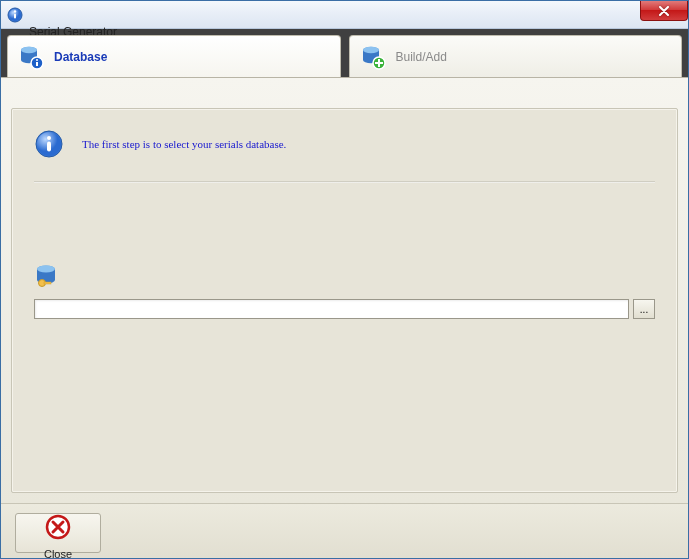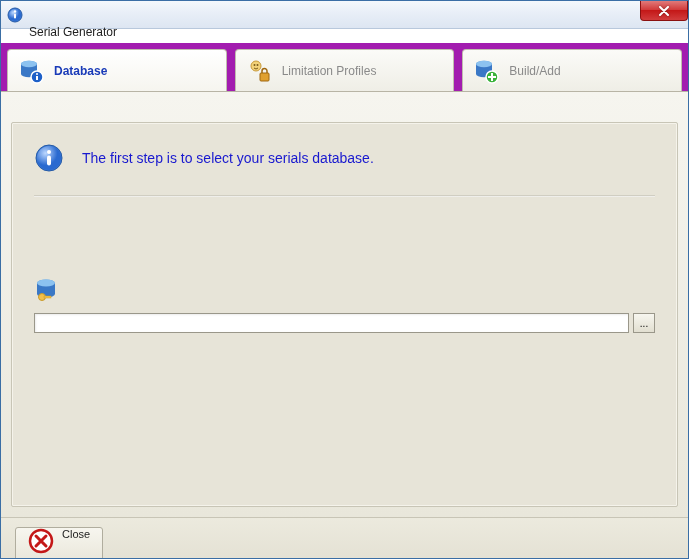--- a/index.html
+++ b/index.html
@@ -40,25 +40,24 @@
     border-top: none;
     border-radius: 0 0 4px 4px;
     display: flex; align-items: center; justify-content: center;
     color: #fff;
     cursor: pointer;
   }
   .close-btn svg { filter: drop-shadow(0 0 1px rgba(0,0,0,0.4)); }
 
   .tabs {
     display: flex;
-    background: #a21caf;
+    background: #404040;
     border-bottom: 1px solid #b8b4a5;
     padding: 6px 6px 0 6px;
     gap: 8px;
-    margin-top: 14px;
   }
   .tab {
     flex: 1;
     height: 42px;
     background: linear-gradient(to bottom, #fbfbf8 0%, #efeee6 100%);
     border: 1px solid #c0bdae;
     border-bottom: none;
     border-radius: 4px 4px 0 0;
     display: flex;
     align-items: center;
@@ -92,21 +91,21 @@
     padding: 20px 22px;
     box-shadow: inset 0 0 0 1px #f5f3eb;
   }
   .info-row {
     display: flex;
     align-items: center;
     gap: 18px;
     margin-bottom: 22px;
   }
   .info-icon-lg { width: 30px; height: 30px; flex-shrink: 0; }
-  .info-text { color: #1818cf; font-size: 14px; }
+  .info-text { color: #1818cf; font-size: 11px; font-family: Liberation Serif, serif; }
   .sep {
     height: 2px;
     background: linear-gradient(to bottom, #c0bdae 0%, #fff 100%);
     margin: 0 0 80px 0;
   }
   .db-label-row {
     display: flex;
     align-items: center;
     gap: 10px;
     margin-bottom: 10px;
@@ -147,26 +146,27 @@
     justify-content: space-between;
     padding: 0 14px;
   }
   .ftr-btn {
     height: 40px;
     min-width: 86px;
     border: 1px solid #b0ad9e;
     background: linear-gradient(to bottom, #f7f6ef, #e7e4d7);
     border-radius: 3px;
     display: flex;
-    align-items: flex-start;
+    align-items: center;
     gap: 8px;
     padding: 0 12px;
     cursor: pointer;
     font-size: 11px;
     color: #222;
+    flex-direction: column;
   }
   .ftr-btn .btn-icon { width: 26px; height: 26px; }
 
   
   svg { display: block; }
 </style>
 </head>
 <body>
 
 <div class="titlebar">
@@ -198,33 +198,20 @@
       <svg width="26" height="26" viewBox="0 0 26 26">
         <ellipse cx="11" cy="6" rx="8" ry="3.2" fill="#5aa0e0"></ellipse>
         <path d="M3 6 v10 a8 3.2 0 0 0 16 0 V6" fill="#3a78c6"></path>
         <ellipse cx="11" cy="6" rx="8" ry="3.2" fill="#8cc2f0"></ellipse>
         <circle cx="19" cy="19" r="6" fill="#1e60c8" stroke="#fff" stroke-width="1.5"></circle>
         <circle cx="19" cy="16" r="1" fill="#fff"></circle>
           <rect x="18" y="18" width="2" height="4" fill="#fff"></rect>
       </svg>
     </span>
     <span>Database</span>
-  </div>
-  <div class="tab">
-    <span class="tab-icon">
-      <svg width="26" height="26" viewBox="0 0 26 26">
-        <circle cx="10" cy="8" r="5" fill="#f2d27a" stroke="#c89a3a"></circle>
-        <circle cx="8.5" cy="7" r="1" fill="#7a5a1a"></circle>
-          <circle cx="11.5" cy="7" r="1" fill="#7a5a1a"></circle>
-        <path d="M8 10 Q10 12 12 10" stroke="#7a5a1a" fill="none"></path>
-        <rect x="14" y="15" width="9" height="8" rx="1" fill="#e0a030" stroke="#a06810"></rect>
-        <path d="M16 15 v-2 a2.5 2.5 0 0 1 5 0 v2" fill="none" stroke="#a06810" stroke-width="1.5"></path>
-      </svg>
-    </span>
-    <span>Limitation Profiles</span>
   </div>
   <div class="tab">
     <span class="tab-icon">
       <svg width="26" height="26" viewBox="0 0 26 26">
         <ellipse cx="11" cy="6" rx="8" ry="3.2" fill="#5aa0e0"></ellipse>
         <path d="M3 6 v10 a8 3.2 0 0 0 16 0 V6" fill="#3a78c6"></path>
         <ellipse cx="11" cy="6" rx="8" ry="3.2" fill="#8cc2f0"></ellipse>
         <circle cx="19" cy="19" r="6" fill="#3ab23a" stroke="#fff" stroke-width="1.5"></circle>
         <rect x="18" y="15" width="2" height="8" fill="#fff"></rect>
           <rect x="15" y="18" width="8" height="2" fill="#fff"></rect>

